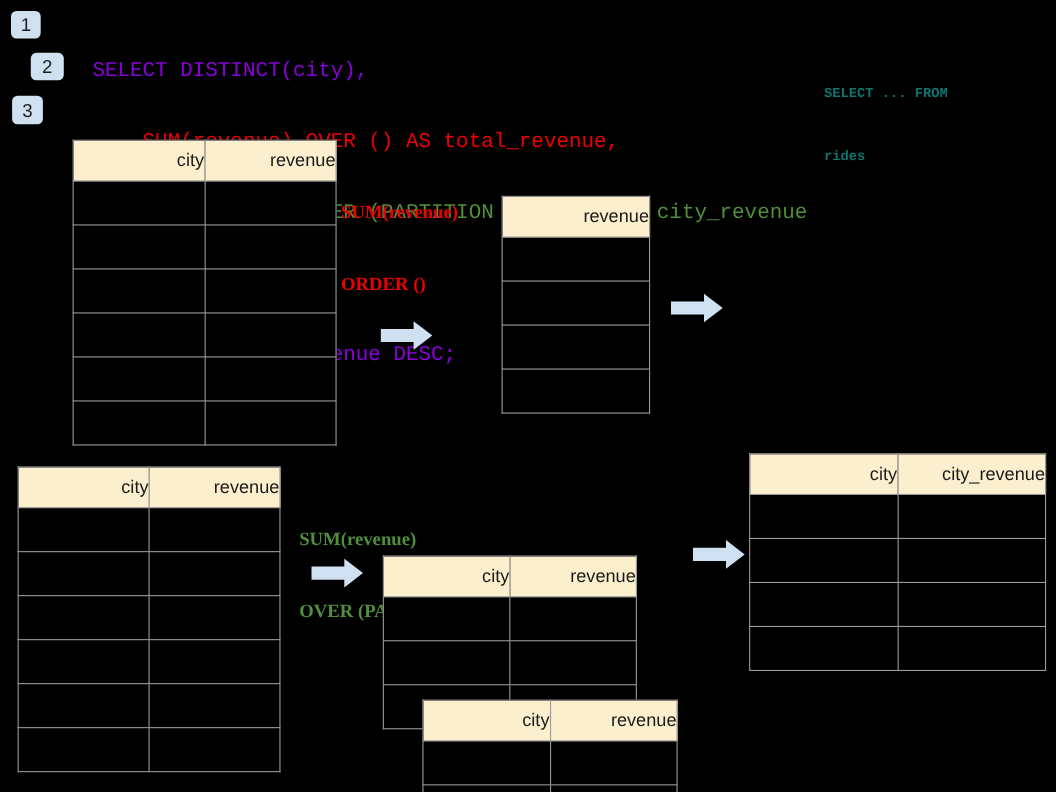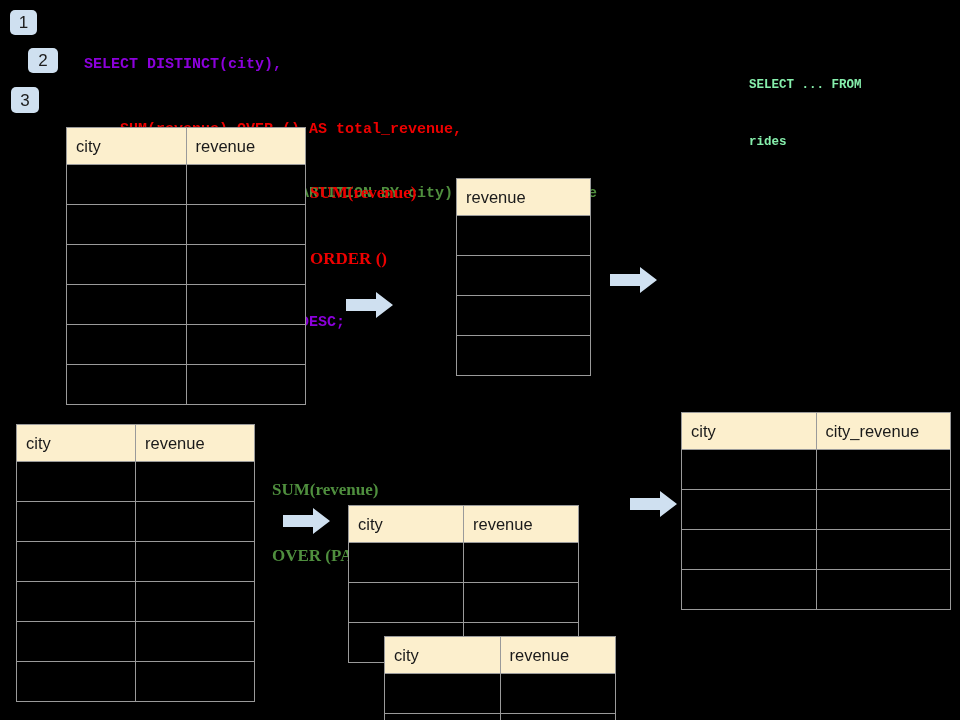--- a/index.html
+++ b/index.html
@@ -29,39 +29,39 @@
     display: flex;
     align-items: center;
     justify-content: center;
     box-sizing: border-box;
   }
 
   
   .sql {
     position: absolute;
     font-family: "Liberation Mono", "DejaVu Sans Mono", monospace;
-    font-size: 15px;
+    font-size: 19px;
     line-height: 21.5px;
     white-space: pre;
     letter-spacing: 0px;
-    font-weight: bold;
+    font-weight: normal;
   }
   .sql-line { white-space: pre; }
   .c-purple { color: #8C00DC; }
   .c-red    { color: #EE0000; }
   .c-green  { color: #4F8F3E; }
 
   .side-note {
     position: absolute;
     font-family: "Liberation Mono", "DejaVu Sans Mono", monospace;
     font-size: 12.5px;
     line-height: 19px;
     white-space: pre;
     font-weight: bold;
-    color: #86efac;
+    color: #0f766e;
   }
 
   
   .annot {
     position: absolute;
     font-family: Liberation Serif, serif;
     font-size: 17px;
     line-height: 22px;
     white-space: pre;
     font-weight: bold;
@@ -83,21 +83,21 @@
     padding: 0;
     margin: 0;
     box-sizing: border-box;
   }
   .tbl th {
     background: #FCEFCD;
     color: #1a1a1a;
     font-family: "Liberation Sans", sans-serif;
     font-size: 16.5px;
     font-weight: normal;
-    text-align: left;
+    text-align: right;
     padding: 0 0 0 9px;
     height: 37px;
     vertical-align: middle;
     white-space: nowrap;
   }
   .tbl td {
     background: #000000;
     height: 40px;
   }
 

